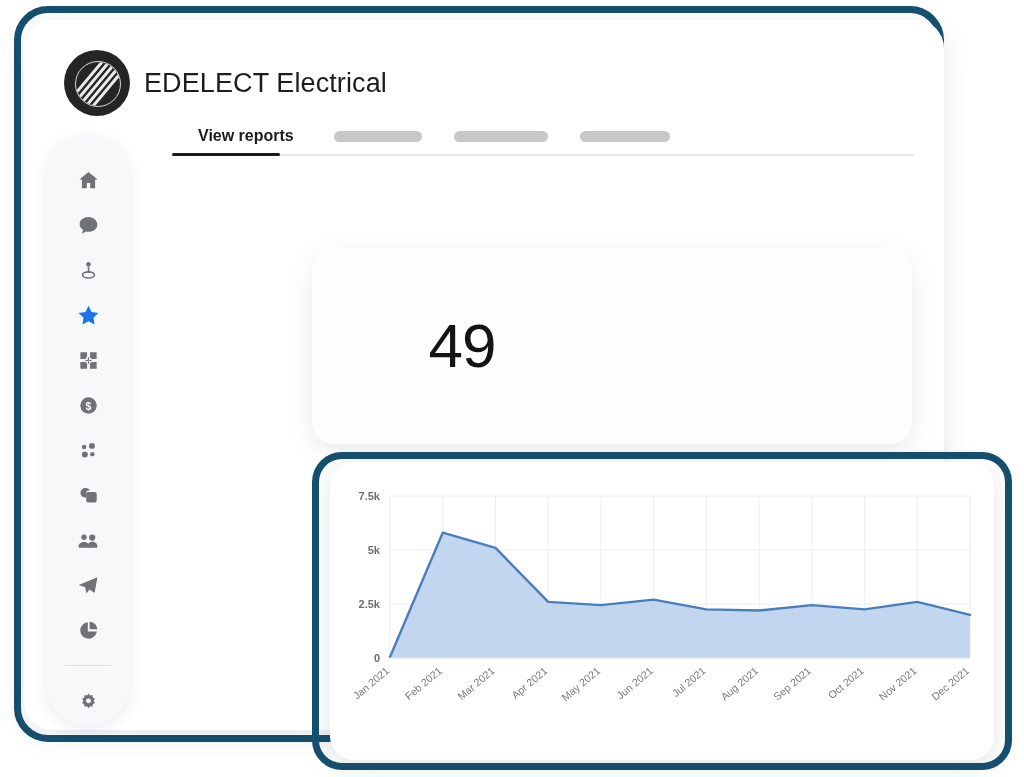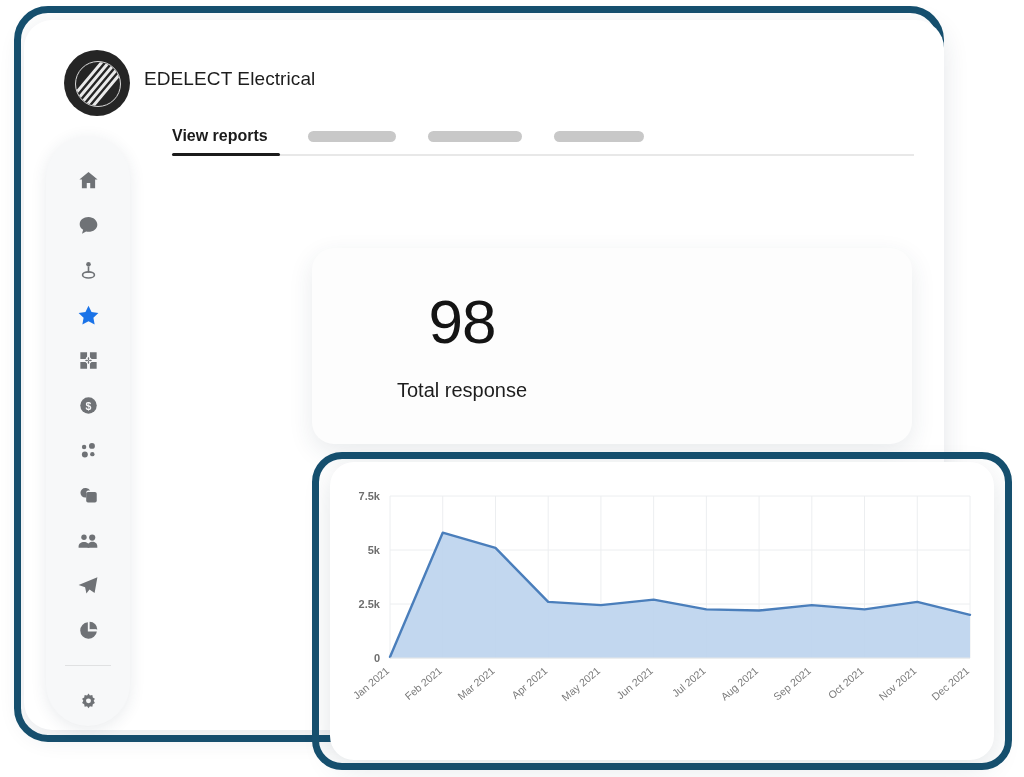--- a/index.html
+++ b/index.html
@@ -39,26 +39,26 @@
     position:absolute;left:11px;top:11px;width:44px;height:44px;border-radius:50%;
     border:1.6px solid #d8d8d8;overflow:hidden;
   }
   #logo .stripes{position:absolute;left:0;top:0;width:44px;height:44px;}
   #logo .stripes i{
     position:absolute;display:block;width:2.6px;height:60px;background:#eaeaea;
     transform:rotate(40deg);transform-origin:center;border-radius:2px;
   }
   #brand-title{
     position:absolute;left:120px;top:48px;
-    font-size:19px;color:#1d1d1d;letter-spacing:.1px;white-space:nowrap;
+    font-size:27px;color:#1d1d1d;letter-spacing:.1px;white-space:nowrap;
   }
 
   
   #tabs{position:absolute;left:148px;top:100px;width:740px;height:44px;}
-  #tabs .tab-row{position:relative;height:32px;display:flex;align-items:center;}
+  #tabs .tab-row{position:relative;height:32px;display:flex;align-items:center;margin-left:26px;}
   #tab-active{
     font-size:16px;font-weight:bold;color:#1b1b1b;white-space:nowrap;
     padding-right:8px;
   }
   .tab-ph{height:11px;border-radius:6px;background:#c8c8c8;margin-left:32px;}
   #tabs .rule{
     position:absolute;left:0;top:34px;width:742px;height:2px;background:#e8e8e8;
   }
   #tabs .rule-active{
     position:absolute;left:0;top:33px;width:108px;height:3px;background:#1b1b1b;border-radius:2px;
@@ -133,22 +133,21 @@
         <span class="tab-ph" style="width:88px"></span>
         <span class="tab-ph" style="width:94px"></span>
         <span class="tab-ph" style="width:90px"></span>
       </div>
       <div class="rule"></div>
       <div class="rule-active"></div>
     </div>
 
     <div id="stats-card">
       <div class="stat">
-        <div class="val">98</div>
-        <div class="lbl">Total response</div>
+        <div class="val">49</div>
       </div>
       <div class="stat">
       </div>
     </div>
 
   </div>
 
   <div id="sidebar">
 
     <div class="nav-item">

